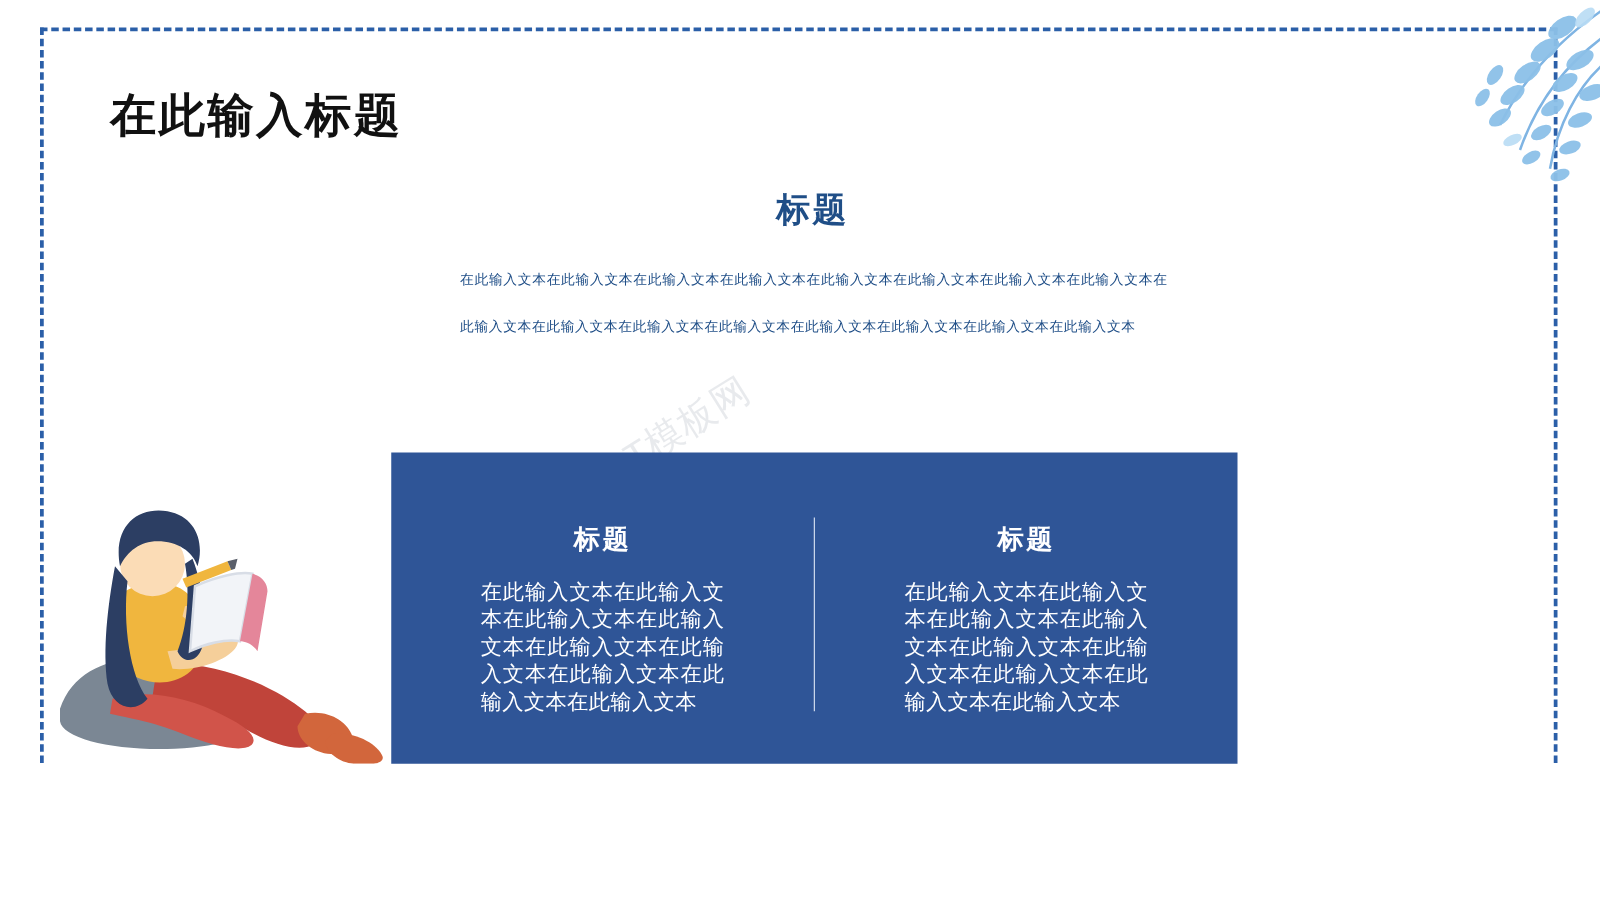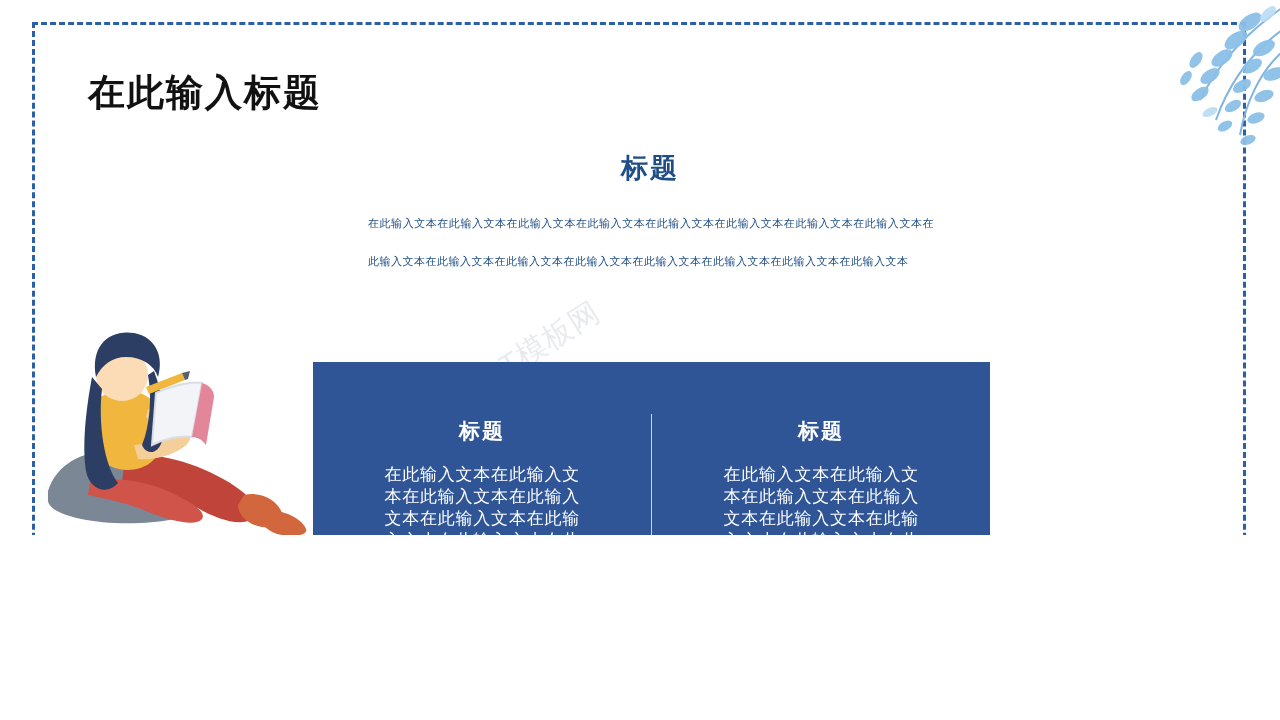--- a/index.html
+++ b/index.html
@@ -9,21 +9,21 @@
   }
   body {
     width: 1280px;
     height: 720px;
     overflow: hidden;
     font-family: "Liberation Serif", serif;
   }
   .slide {
     position: relative;
     width: 1280px;
-    height: 535px;
+    height: 611px;
     background: #ffffff;
     overflow: hidden;
   }
   .dashed-frame {
     position: absolute;
     left: 32px;
     top: 22px;
     width: 1214px;
     height: 678px;
     border: 3px dashed #2b5fa8;

